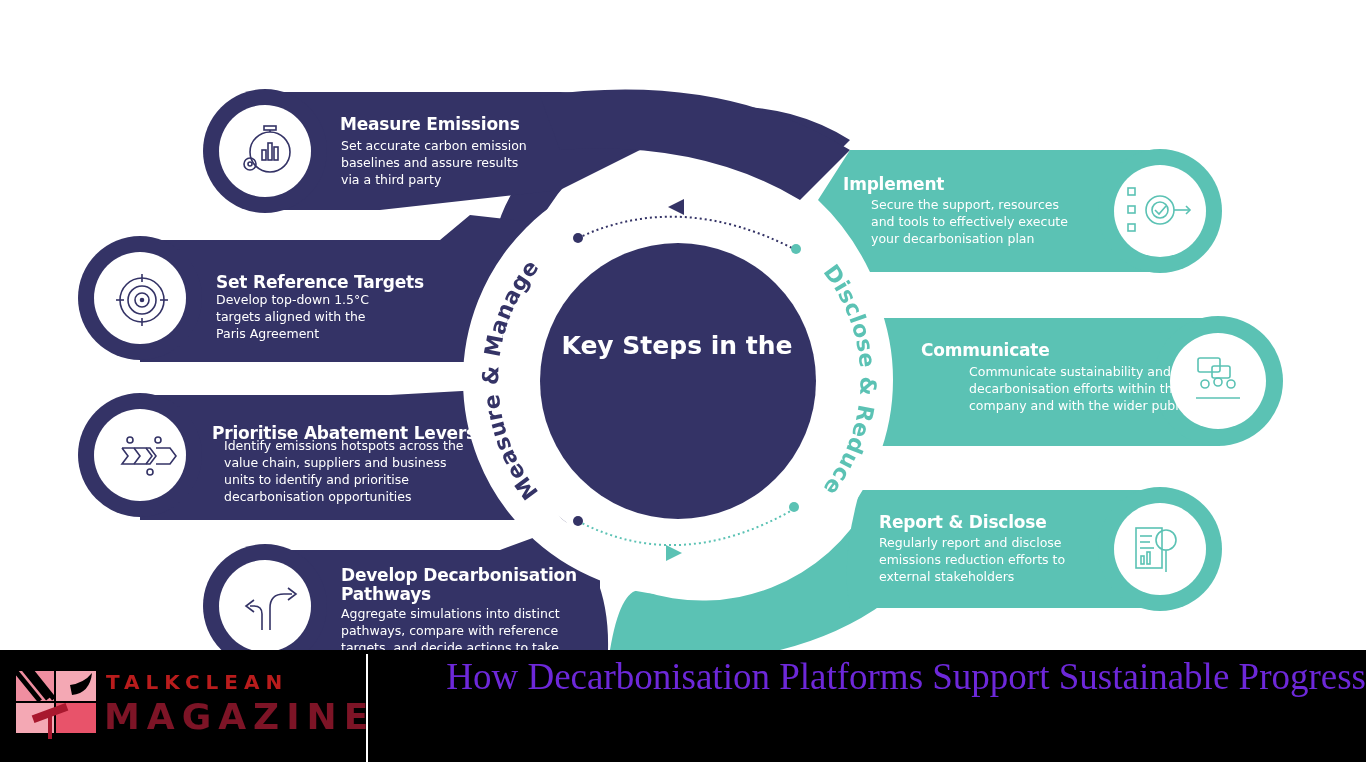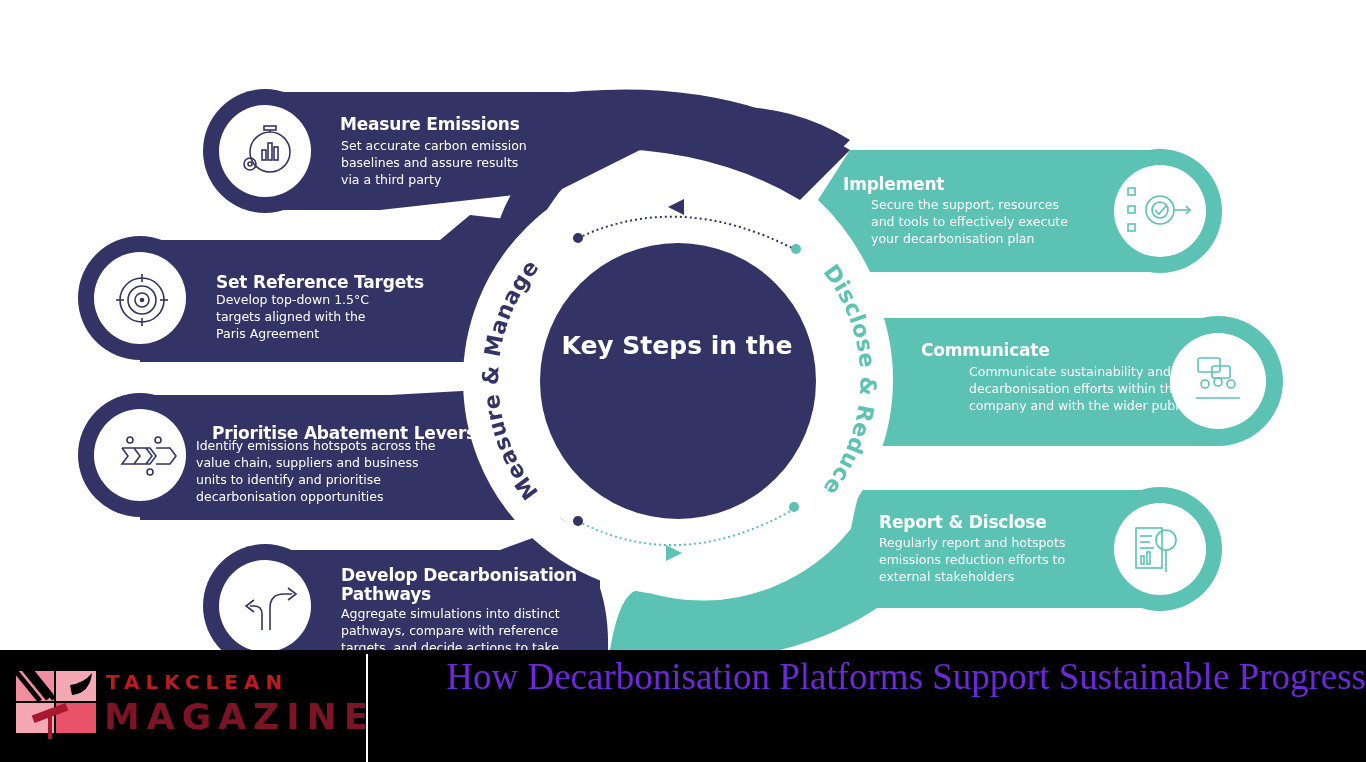--- a/index.html
+++ b/index.html
@@ -167,21 +167,21 @@
 <div>
   <div class="step-title" style="left:216px;top:272px;">Set Reference Targets</div>
   <div class="step-desc" style="left:216px;top:291px;">
     <div>Develop top-down 1.5°C</div>
     <div>targets aligned with the</div>
     <div>Paris Agreement</div>
   </div>
 </div>
 <div>
   <div class="step-title" style="left:212px;top:414px;margin-top:9px;">Prioritise Abatement Levers</div>
-  <div class="step-desc" style="left:196px;top:437px;">
+  <div class="step-desc" style="left:224px;top:437px;">
     <div>Identify emissions hotspots across the</div>
     <div>value chain, suppliers and business</div>
     <div>units to identify and prioritise</div>
     <div>decarbonisation opportunities</div>
   </div>
 </div>
 <div>
   <div class="step-title" style="left:341px;top:565px;">Develop Decarbonisation</div>
   <div class="step-title" style="left:341px;top:584px;">Pathways</div>
   <div class="step-desc" style="left:341px;top:605px;">
@@ -203,21 +203,21 @@
   <div class="step-title" style="left:921px;top:340px;">Communicate</div>
   <div class="step-desc" style="left:969px;top:363px;">
     <div>Communicate sustainability and</div>
     <div>decarbonisation efforts within the</div>
     <div>company and with the wider public</div>
   </div>
 </div>
 <div>
   <div class="step-title" style="left:879px;top:512px;">Report &amp; Disclose</div>
   <div class="step-desc" style="left:879px;top:534px;">
-    <div>Regularly report and hotspots</div>
+    <div>Regularly report and disclose</div>
     <div>emissions reduction efforts to</div>
     <div>external stakeholders</div>
   </div>
 </div>
 
 <div id="banner"></div>
 <svg style="position:absolute;left:10px;top:665px;width:95px;height:78px;" viewBox="0 0 95 78">
   <rect x="6" y="6" width="38" height="30" fill="#f08ea0"></rect>
   <rect x="46" y="6" width="40" height="30" fill="#f4a8b4"></rect>
   <rect x="6" y="38" width="38" height="30" fill="#f4a8b4"></rect>

